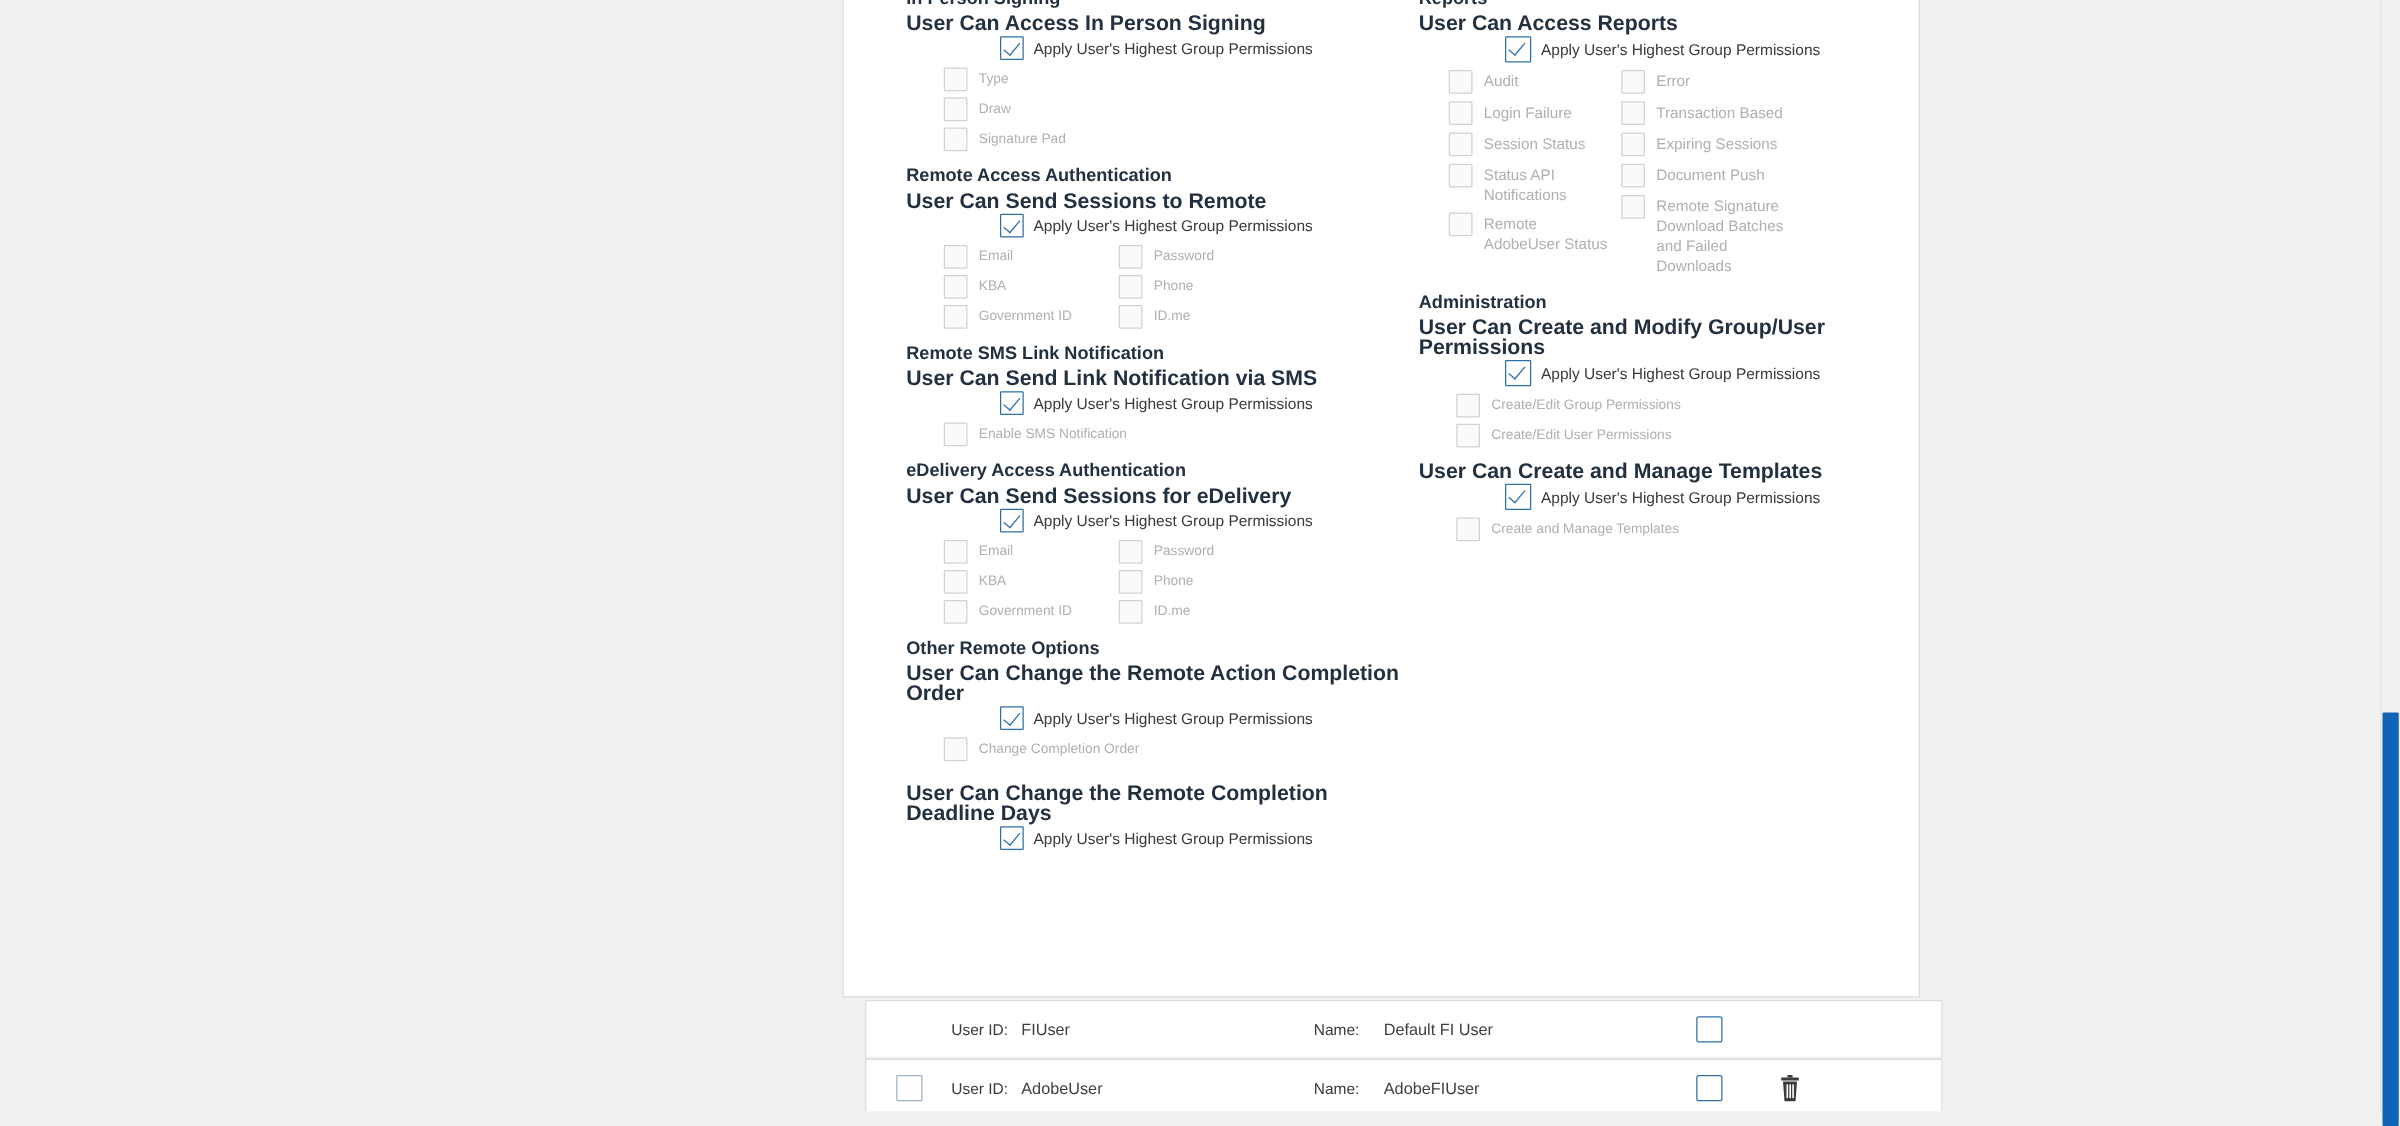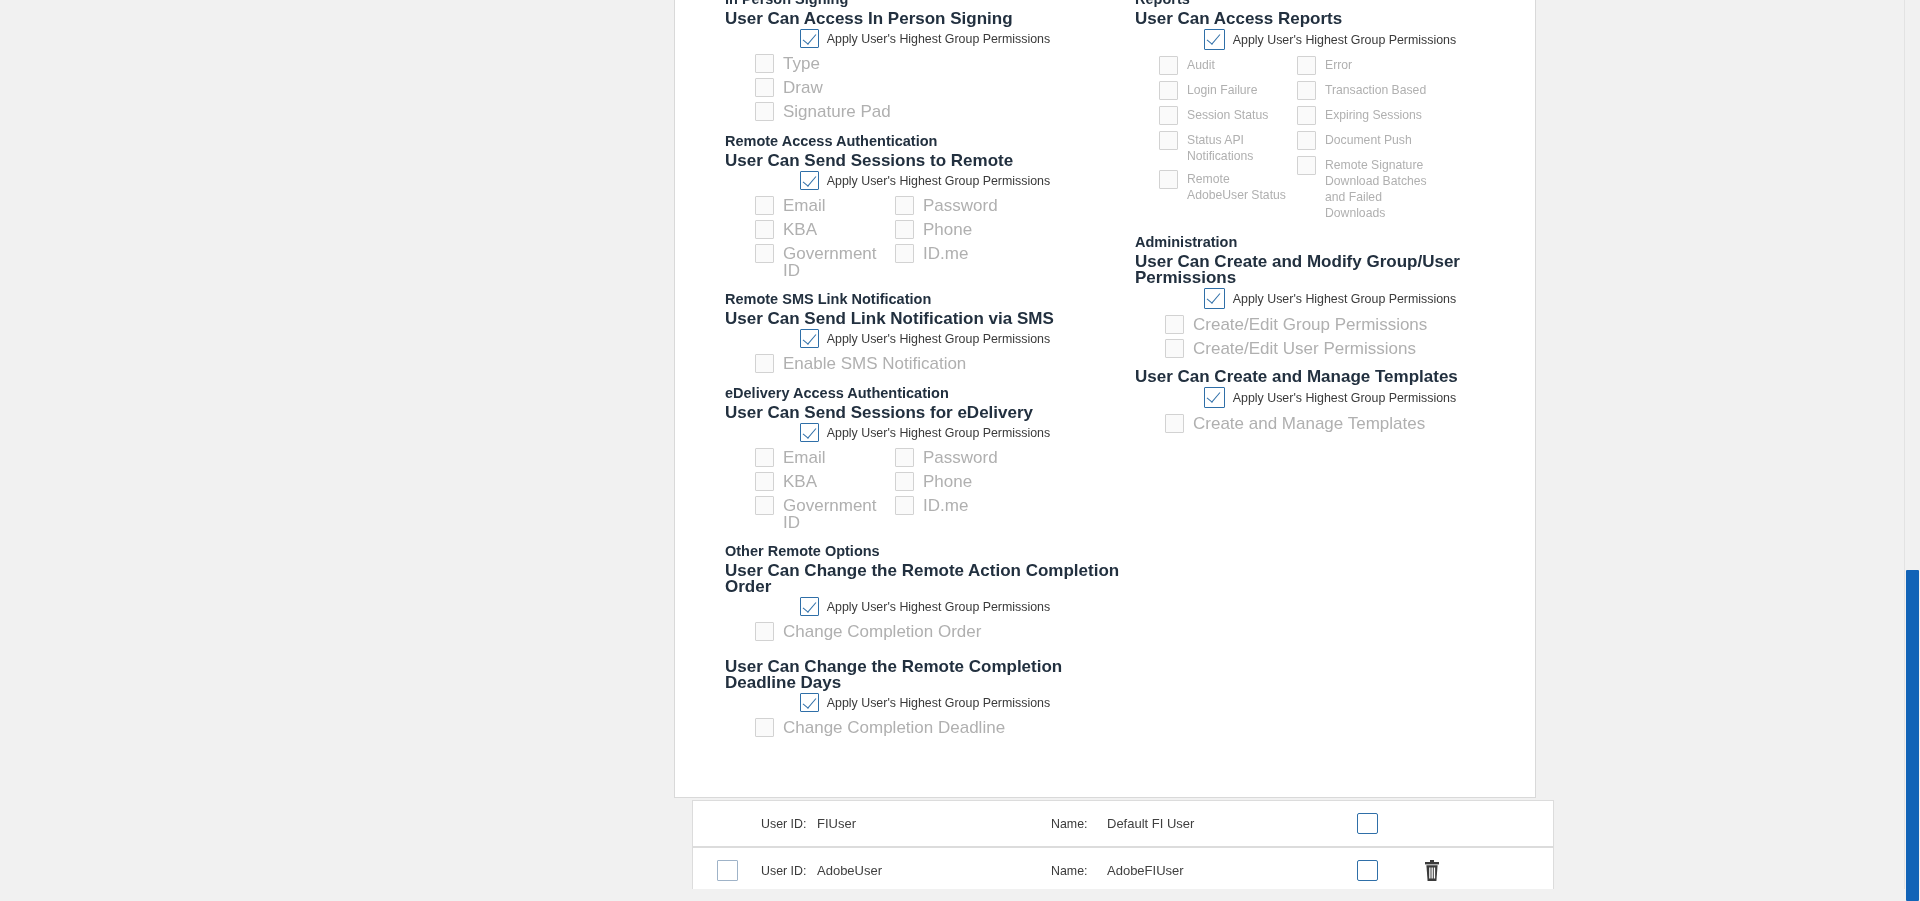--- a/index.html
+++ b/index.html
@@ -101,21 +101,21 @@
   
   .opts {
     margin-left: 30px;
   }
   .opt {
     display: flex;
     align-items: flex-start;
     margin-bottom: 5px;
   }
   .opt .lbl {
-    font-size: 17px;
+    font-size: 11px;
     color: #b0b0b0;
     margin-left: 9px;
     line-height: 17px;
     padding-top: 1px;
   }
   .two-col {
     display: flex;
   }
   .two-col .c {
     width: 140px;
@@ -351,26 +351,20 @@
           <div class="opt">
             <span class="cb disabled"></span>
             <span class="lbl">Change Completion Order</span>
           </div>
         </div>
         <div class="gap-md"></div>
         <div class="sub-label">User Can Change the Remote Completion Deadline Days</div>
         <div class="row-apply">
           <span class="cb checked"></span>
           <span class="lbl">Apply User's Highest Group Permissions</span>
-        </div>
-        <div class="opts">
-          <div class="opt">
-            <span class="cb disabled"></span>
-            <span class="lbl">Change Completion Deadline</span>
-          </div>
         </div>
       </div>
 
     </div>
 
     <div class="col-right">
 
       <div>
         <div class="section-title">Reports</div>
         <div class="sub-label">User Can Access Reports</div>

